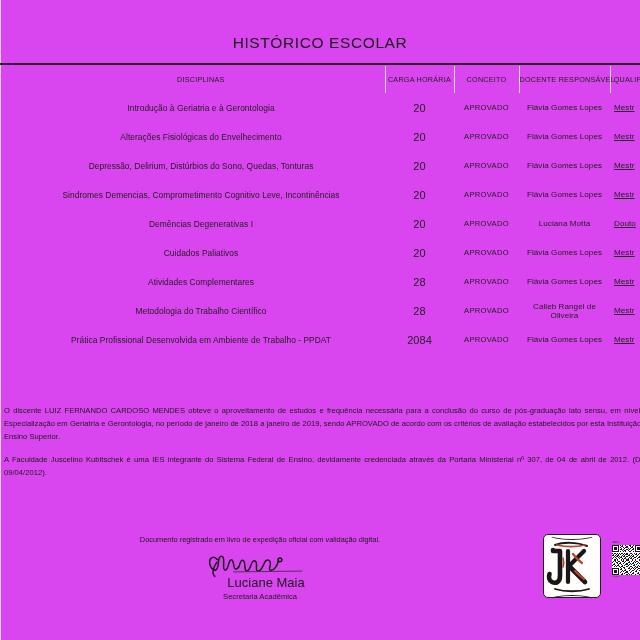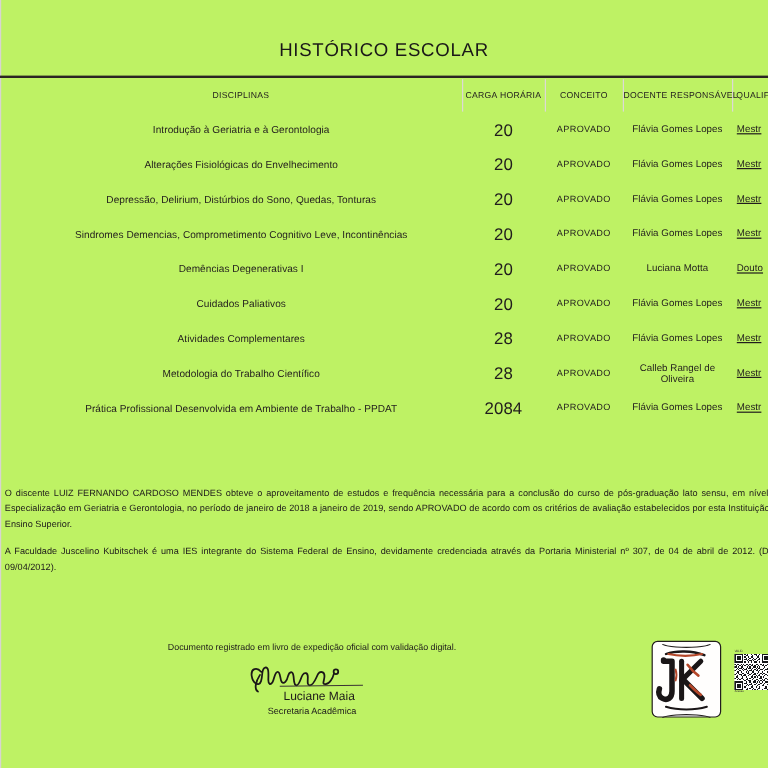--- a/index.html
+++ b/index.html
@@ -14,21 +14,21 @@
     color: #1c1a1a;
     overflow: hidden;
     position: relative;
   }
 
   #page {
     position: absolute;
     left: 0; top: 0;
     width: 640px;
     height: 640px;
-    background: #bef264;
+    background: #d946ef;
     overflow: hidden;
   }
 
   
   .page-edge-left {
     position: absolute;
     left: 0; top: 0;
     width: 1px; height: 640px;
     background: #d8d4d0;
   }
@@ -80,21 +80,21 @@
   thead th.c-qual { border-right: none; }
 
   tbody td {
     height: 29px;
     font-size: 8.3px;
     color: #211d1d;
     text-align: center;
     letter-spacing: 0.05px;
   }
   tbody td.c-disc { font-size: 8.4px; }
-  tbody td.c-carga { font-size: 14px; }
+  tbody td.c-carga { font-size: 11px; }
   tbody td.c-conc { font-size: 7.6px; letter-spacing: 0.3px; }
   tbody td.c-doc { font-size: 8.1px; }
   tbody td.c-qual {
     font-size: 8.1px;
     text-align: left;
     padding-left: 4px;
     white-space: nowrap;
     overflow: hidden;
     text-decoration: underline;
   }
@@ -144,21 +144,21 @@
     width: 520px;
     text-align: center;
   }
   .sign-mark {
     display: block;
     margin: 0 auto;
     height: 26px;
     width: 150px;
   }
   .sign-name {
-    font-size: 10px;
+    font-size: 13px;
     color: #1d1a1a;
     margin-top: -3px;
     padding-left: 12px;
   }
   .sign-role {
     font-size: 7.6px;
     color: #1d1a1a;
     margin-top: 2px;
   }
 

